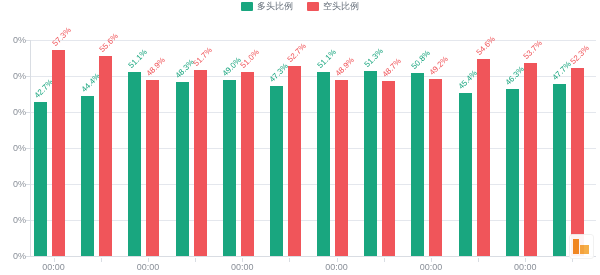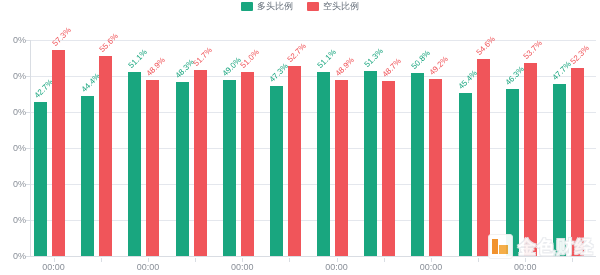--- a/index.html
+++ b/index.html
@@ -371,14 +371,13 @@
     <div class="x-tick-mark" style="left: 495.25px;"></div>
     <div class="x-label" style="left: 495.25px;">00:00</div>
     <div class="x-tick-mark" style="left: 542.417px;"></div>
   </div>
 
 <div id="watermark">
   <div id="watermark-logo">
     <span class="blk b1"></span>
     <span class="blk b2"></span>
   </div>
-  <div id="watermark-text">金色财经</div>
 </div>
 
 </body></html>

